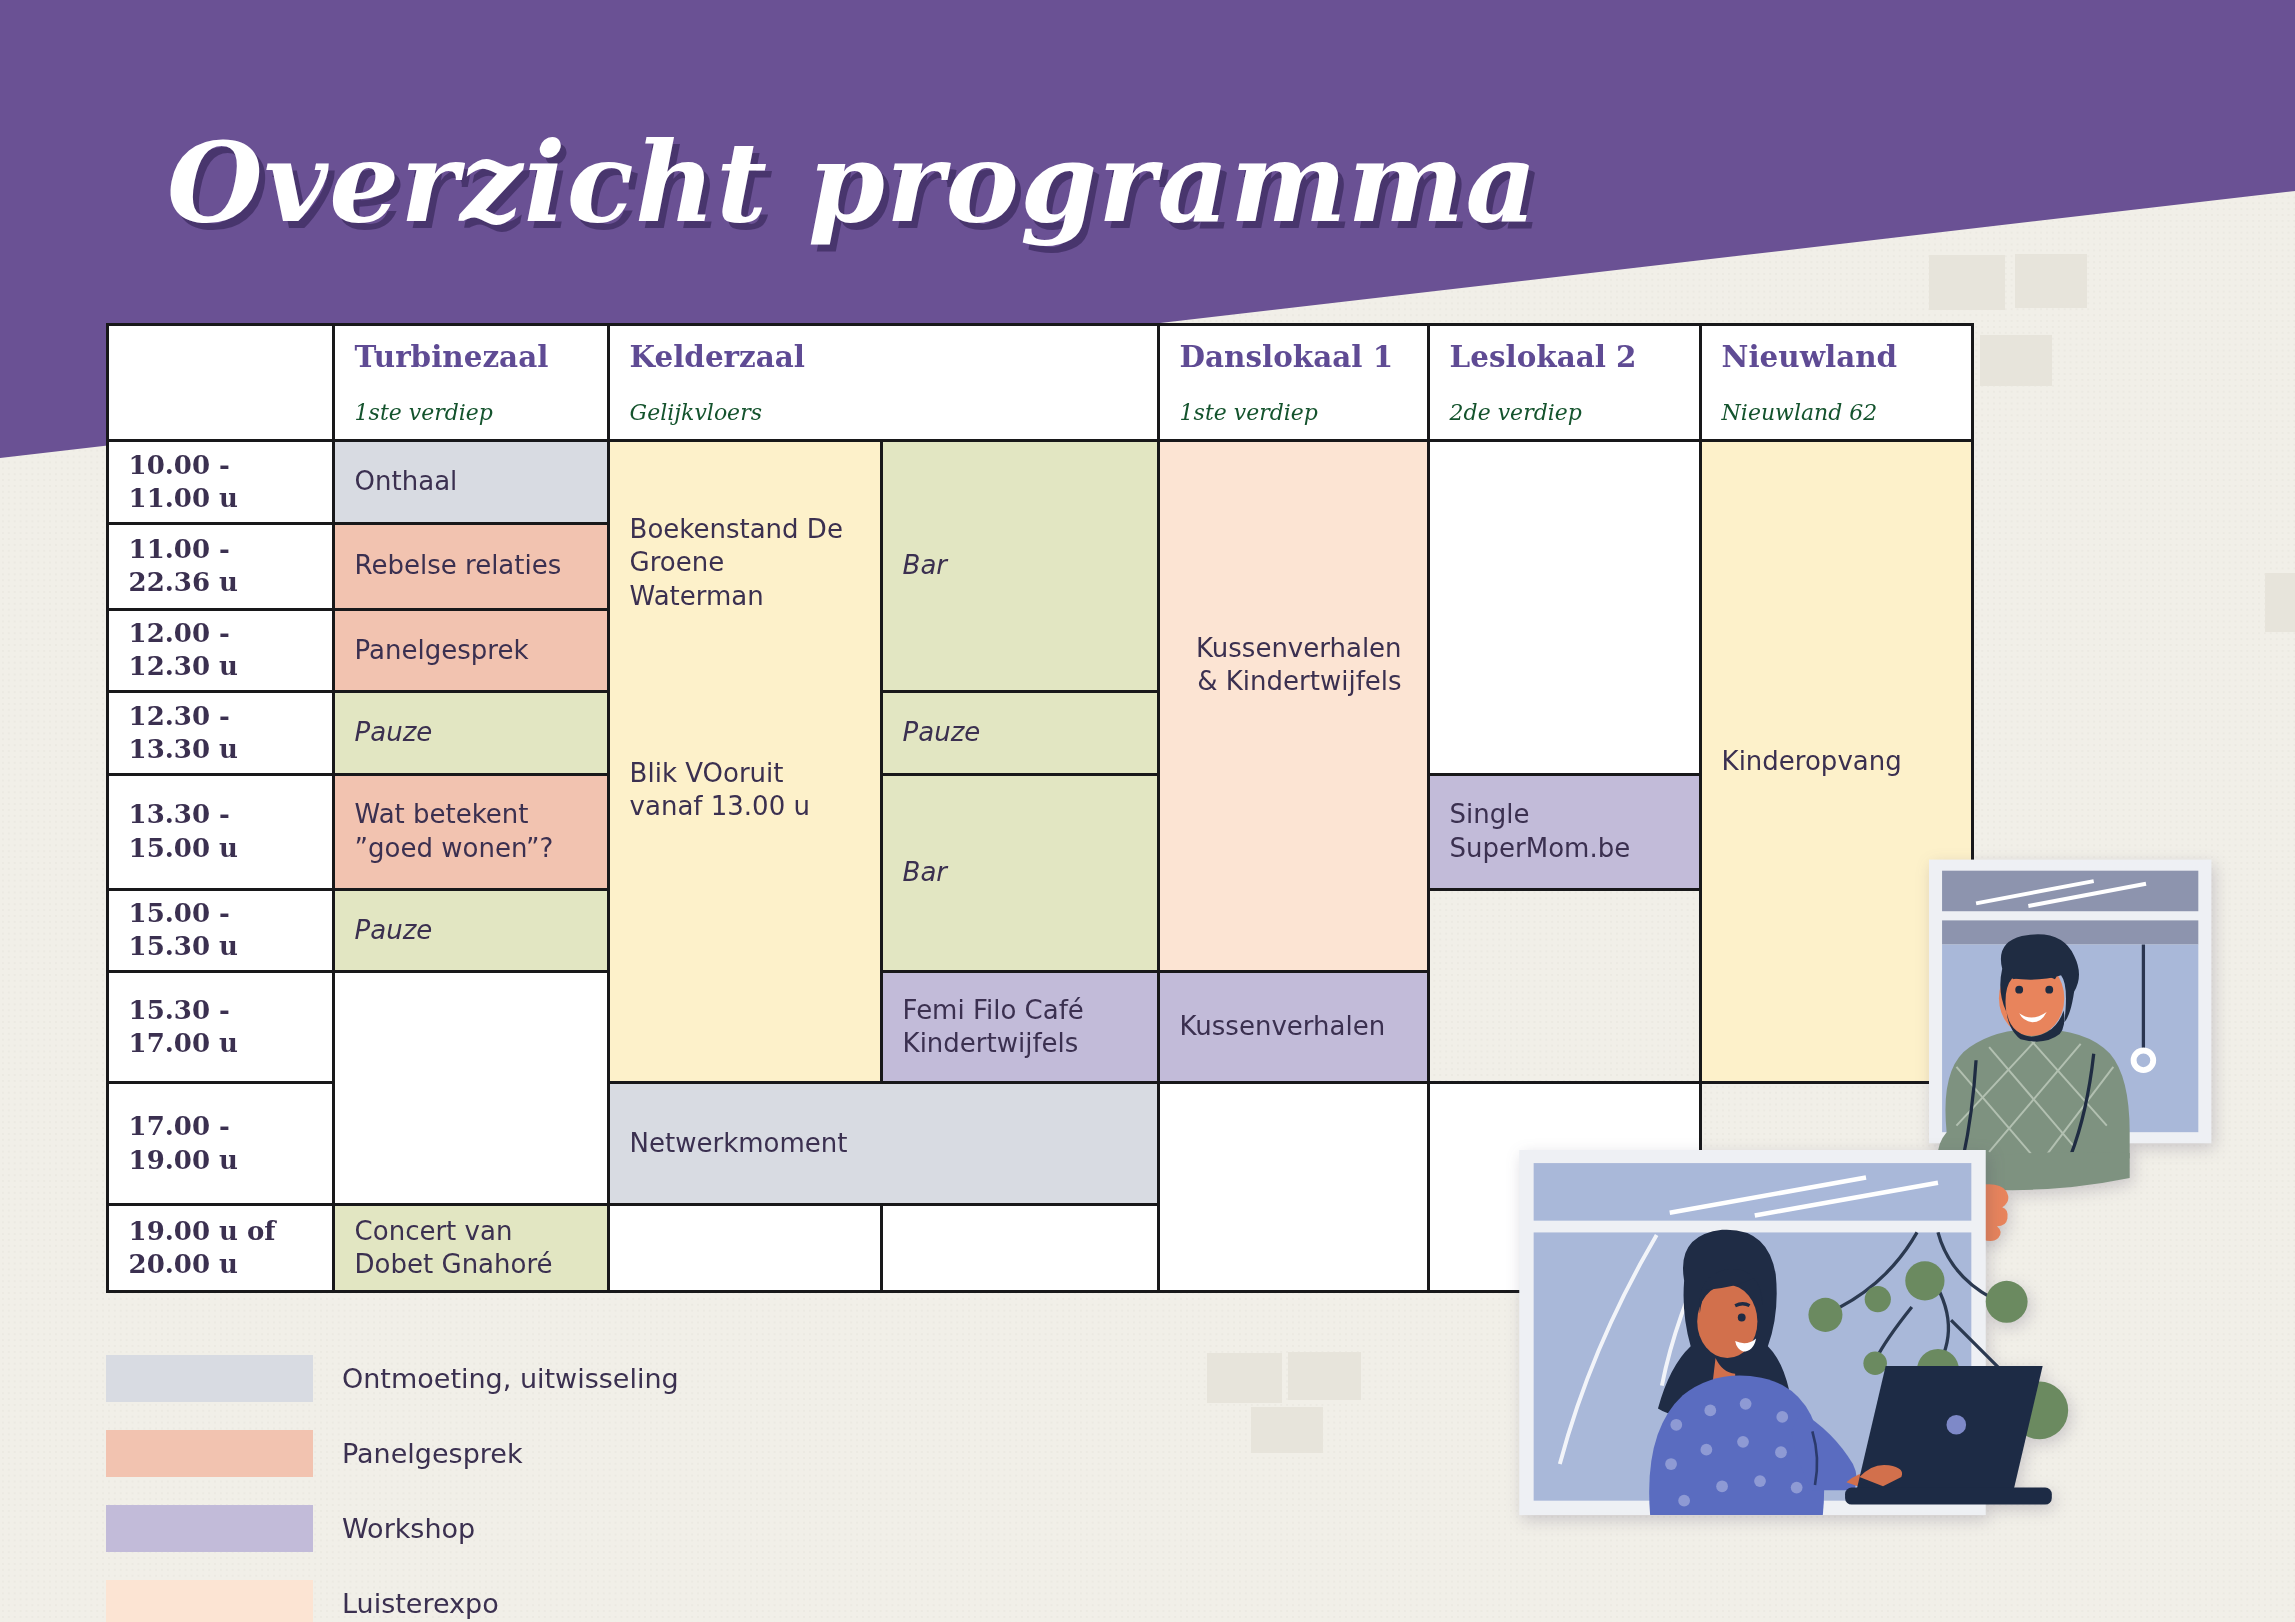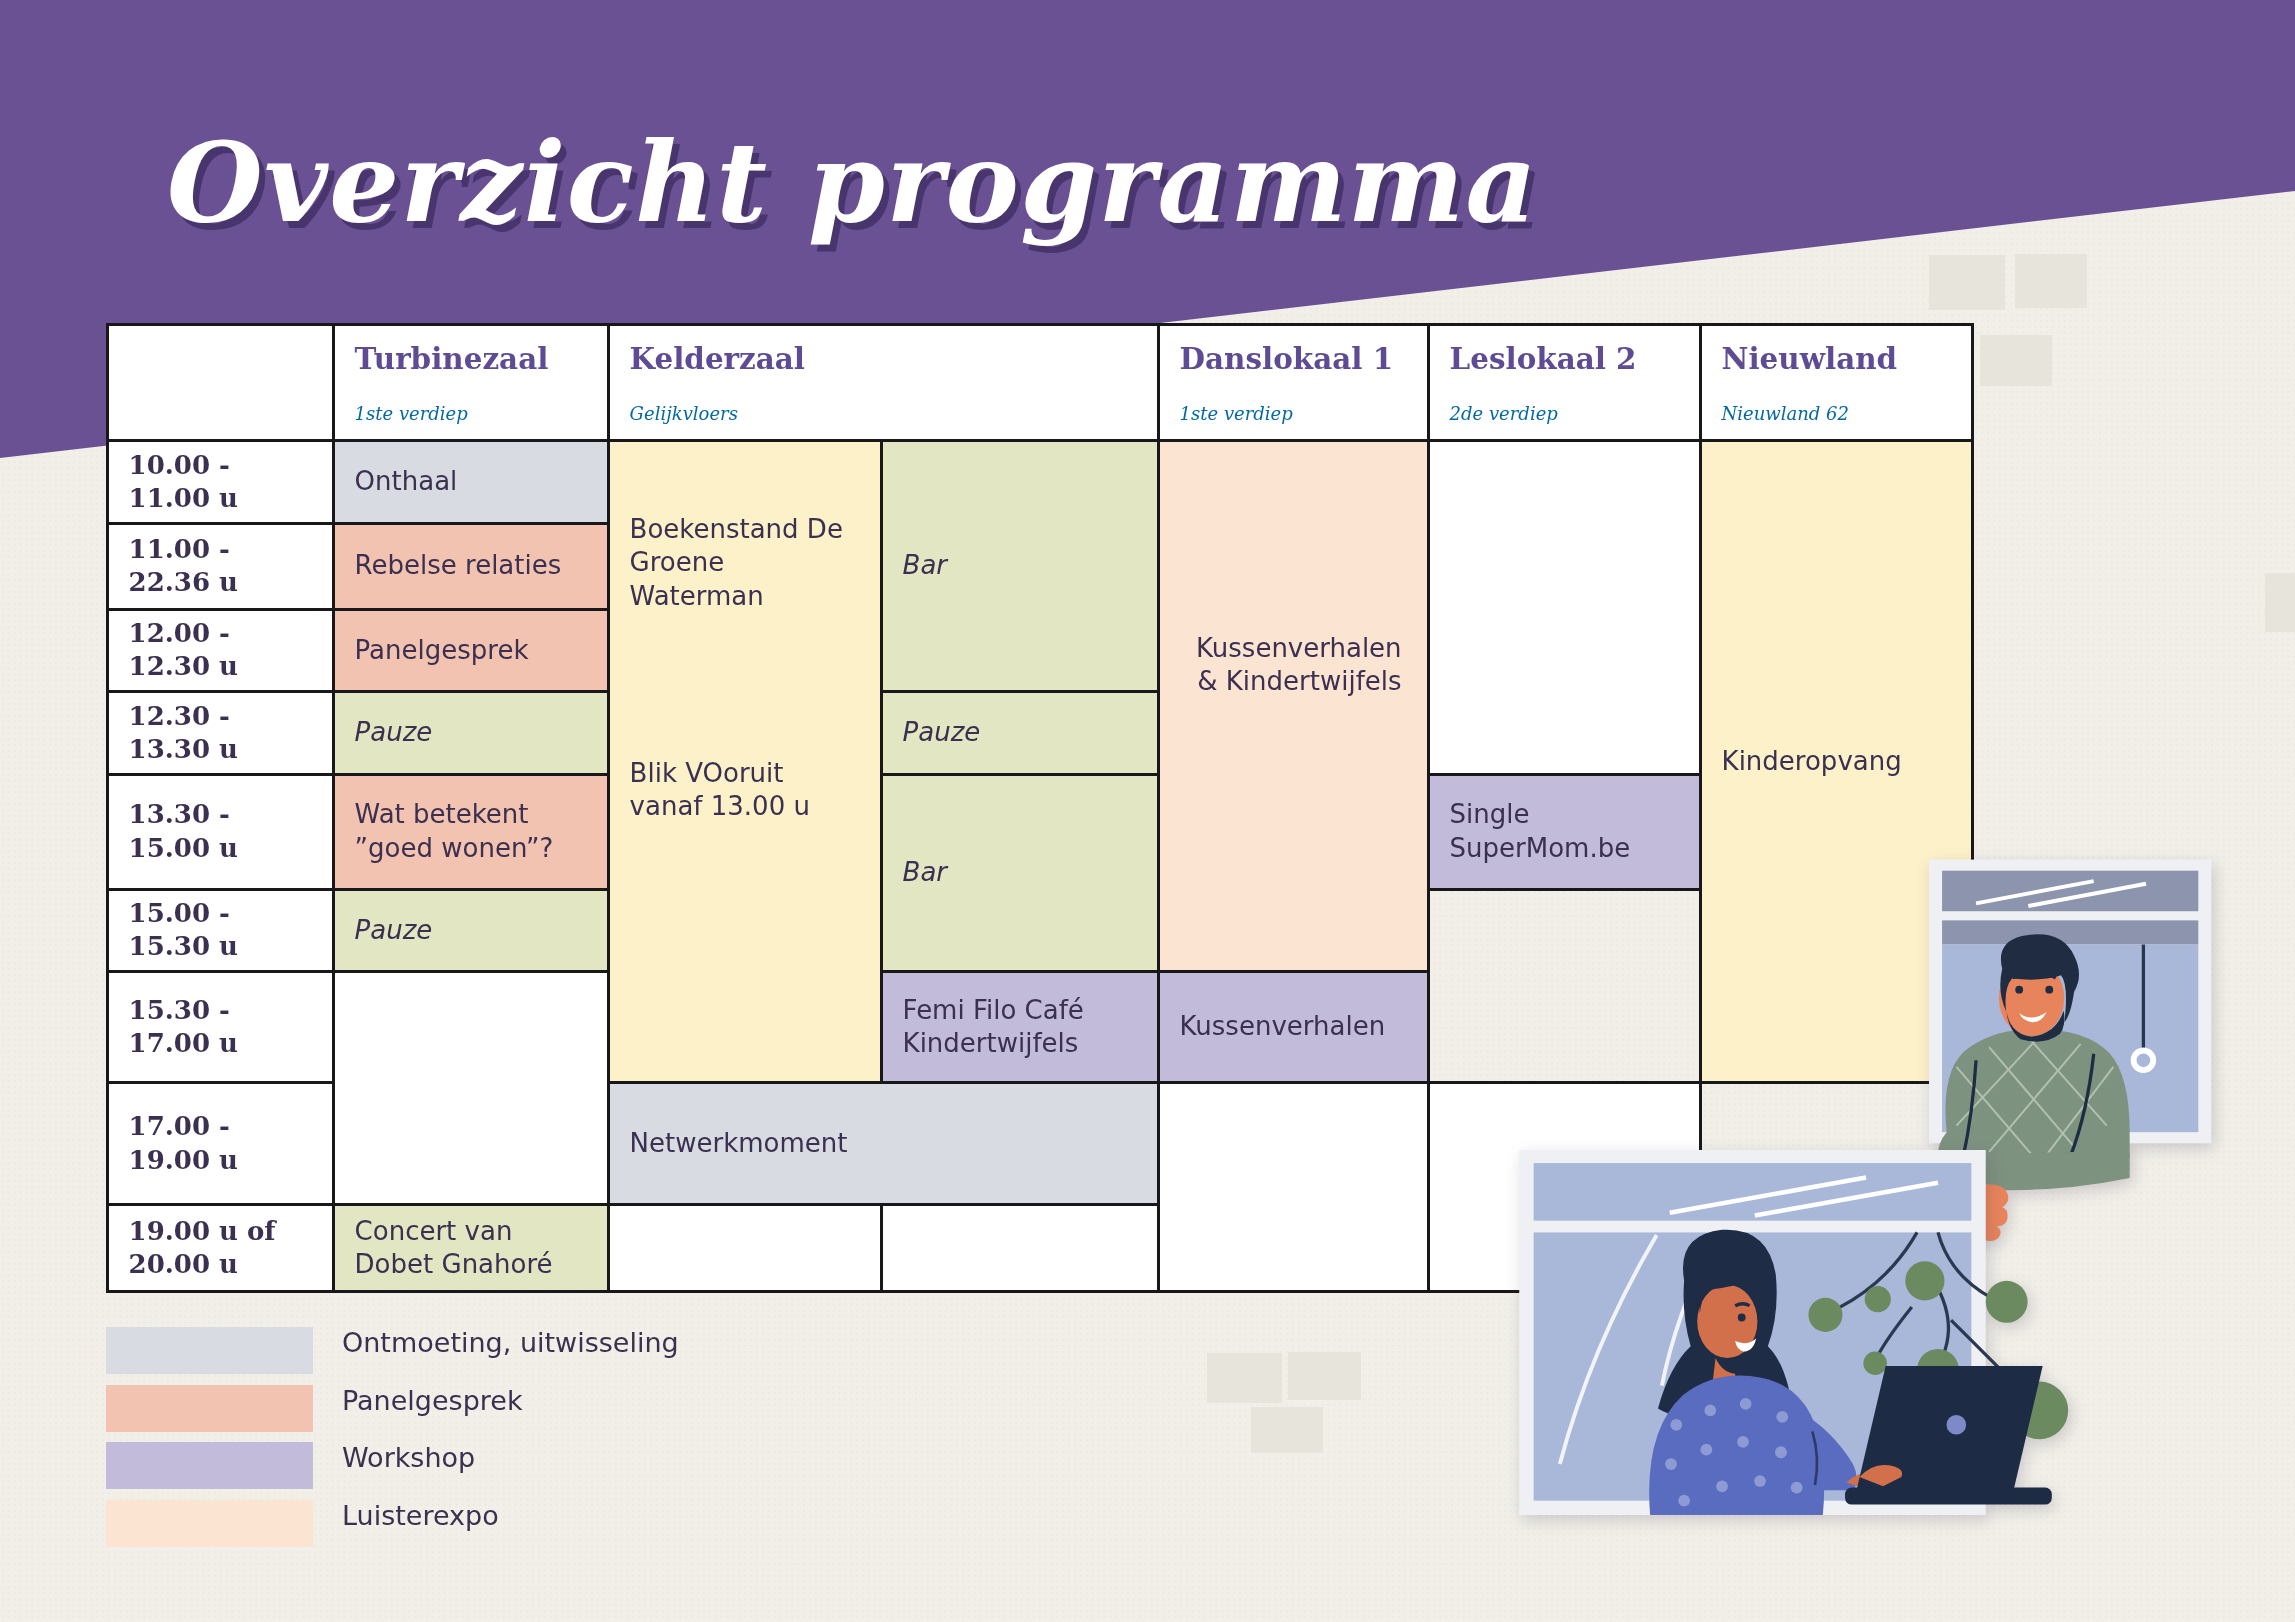--- a/index.html
+++ b/index.html
@@ -36,36 +36,36 @@
     font-size:26px;line-height:1.28;color:#3b3050;
     overflow:hidden;
   }
   th.venue{vertical-align:middle;padding-top:9.2px;}
   .venue-name{
     font-family:"DejaVu Serif", serif;font-weight:700;font-size:29.4px;color:#5f4b94;
     display:block;margin-bottom:24px;
   }
   .venue-floor{
     font-family:"DejaVu Serif", serif;font-style:italic;font-weight:400;
-    font-size:18px;color:#0369a1;display:block;
+    font-size:22px;color:#14532d;display:block;
   }
   td.time{
     font-family:"DejaVu Serif", serif;font-weight:700;font-size:28px;color:#5f4b94;
     padding-left:23.6px;padding-right:13px;
   }
   .italic{font-style:italic;}
   td.center{text-align:center;padding-left:6.5px;}
   td.rel{position:relative;}
   .abs-text{position:absolute;left:19.6px;width:230px;}
   .boeken-text{top:71px;}
   .blik-text{top:315px;width:196px;}
   .kk-text{top:190px;width:222px;text-align:right;}
   
   .legend{position:absolute;left:106px;top:1327px;z-index:3;}
-  .legend-row{display:flex;align-items:flex-start;margin-bottom:10.5px;height:47px;}
+  .legend-row{display:flex;align-items:center;margin-bottom:10.5px;height:47px;margin-top:28px;}
   .legend-swatch{width:207px;height:47px;margin-right:29px;flex:0 0 auto;}
   .legend-label{font-size:27px;color:#3b3050;}
   
   .decor{position:absolute;z-index:0;}
   
   .illu{position:absolute;z-index:5;filter:drop-shadow(3.3px 5.9px 7.9px rgba(70,60,90,0.22));}
 </style>
 </head>
 <body>
 

